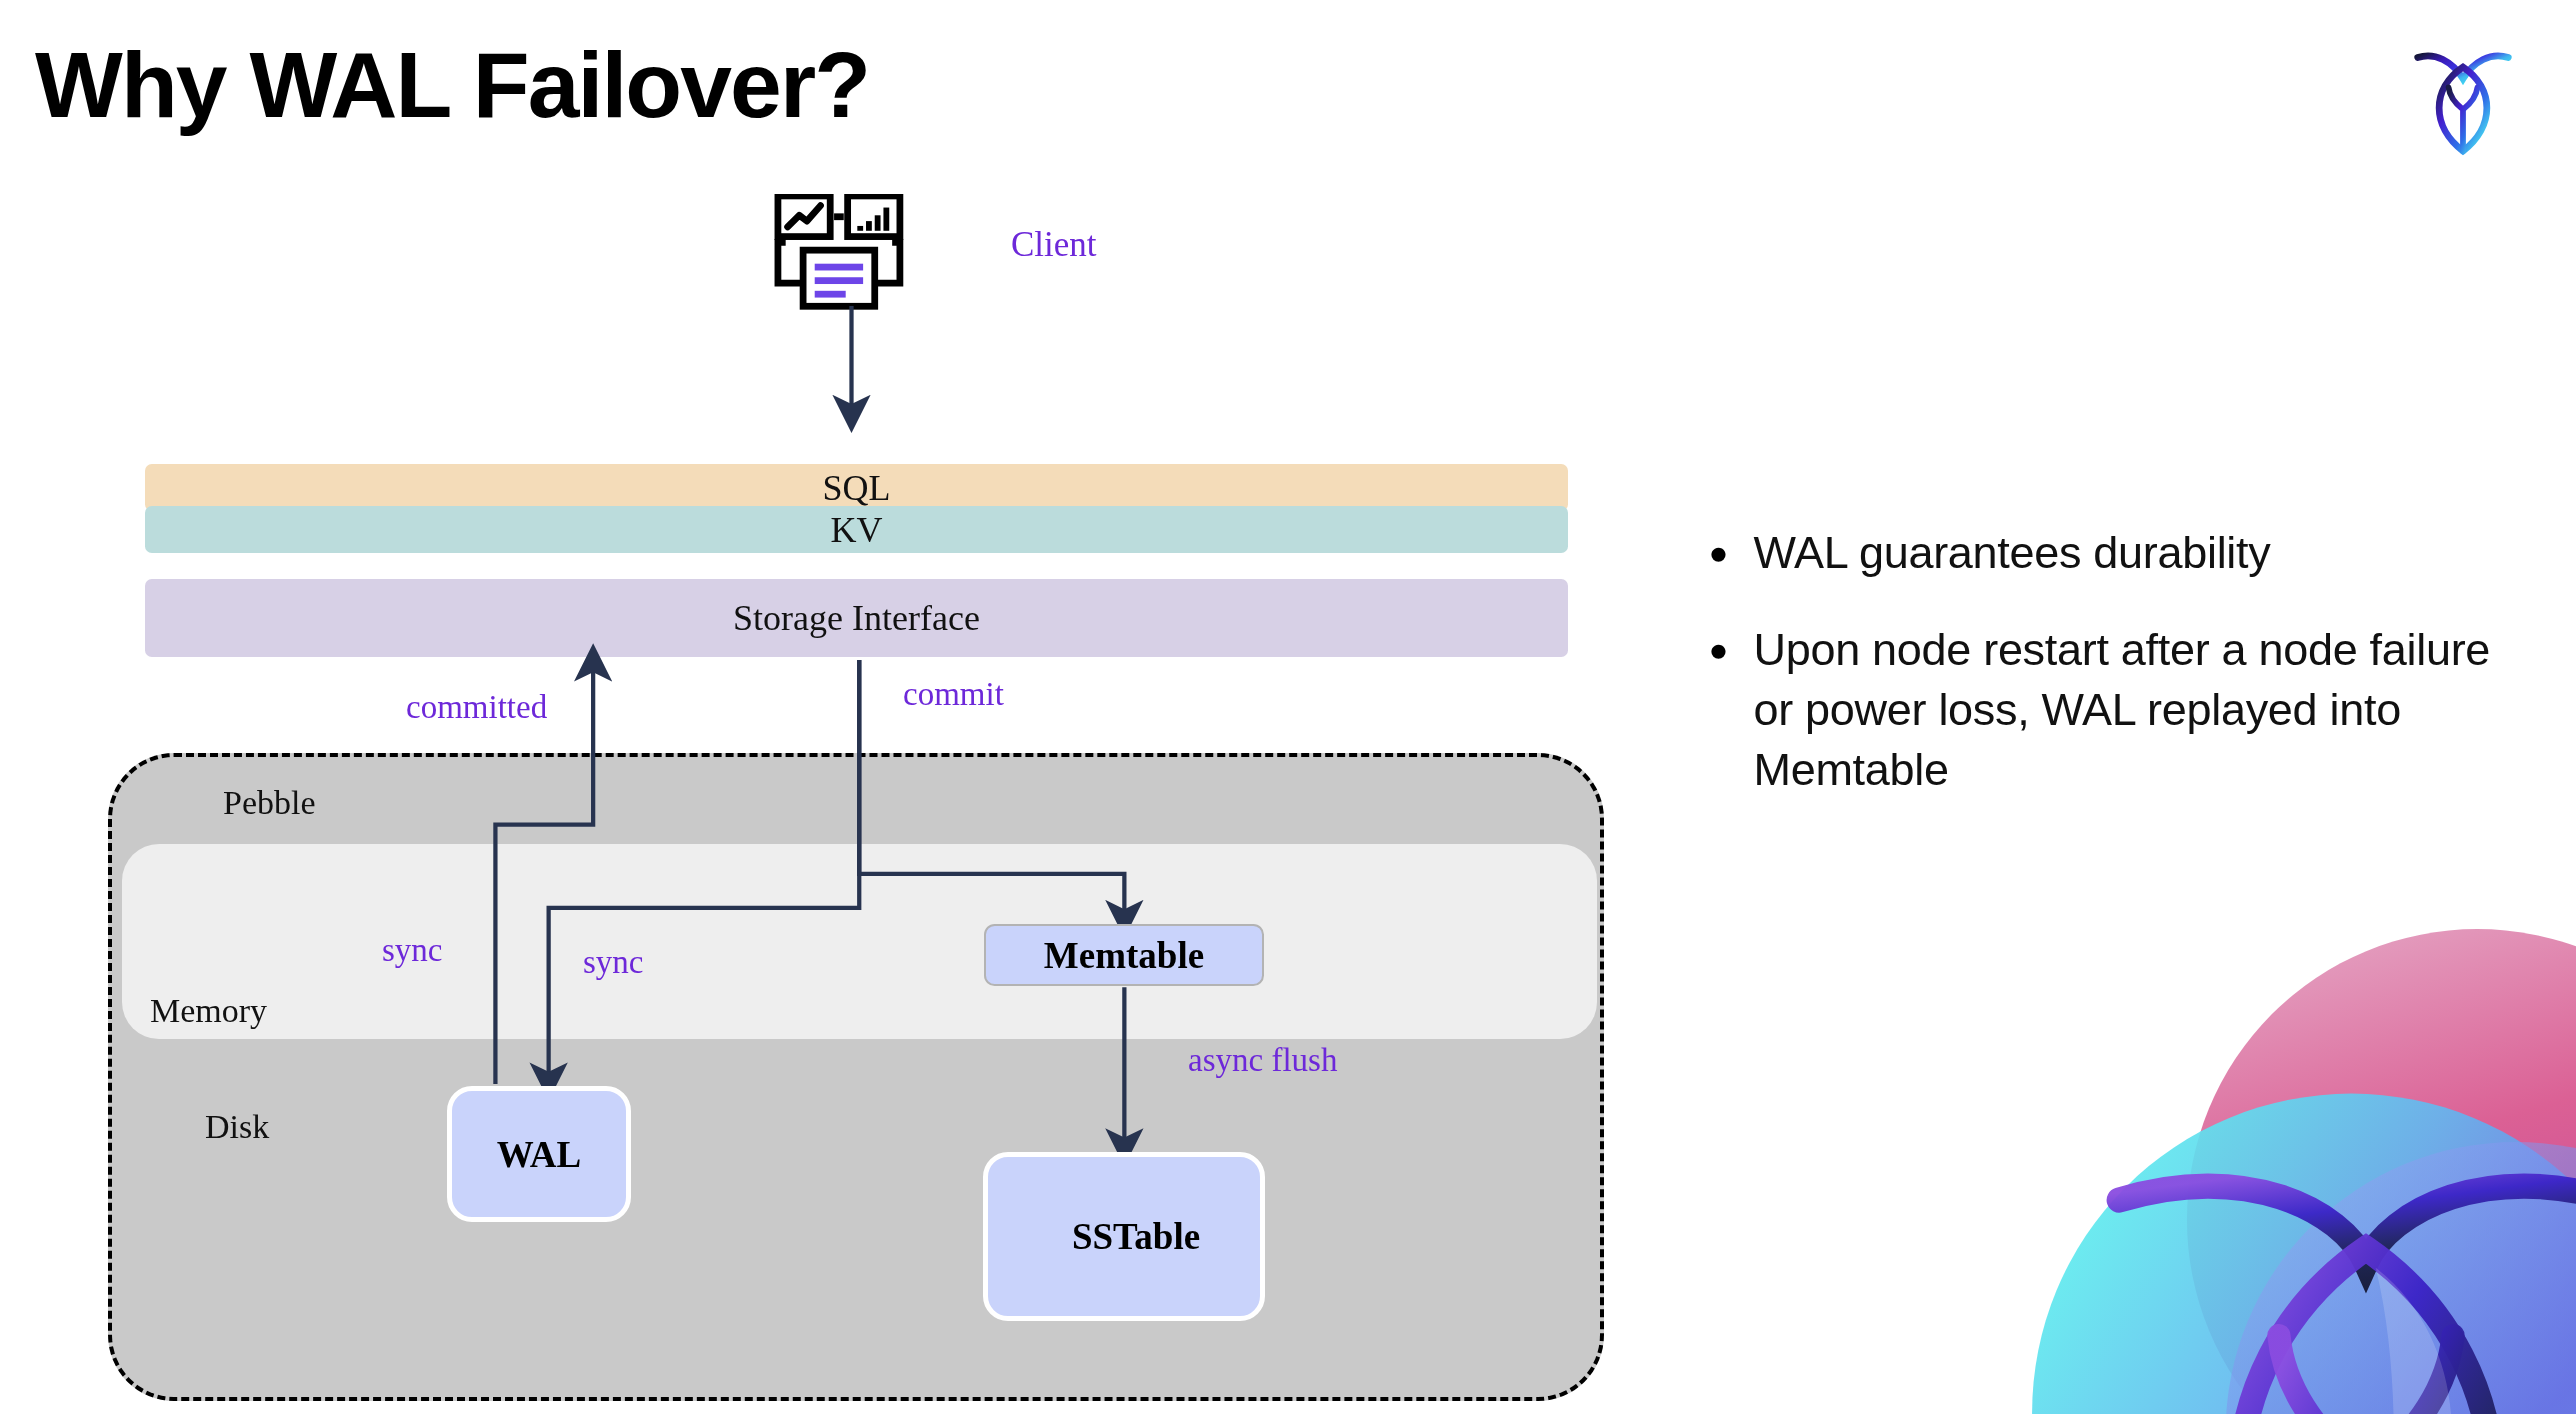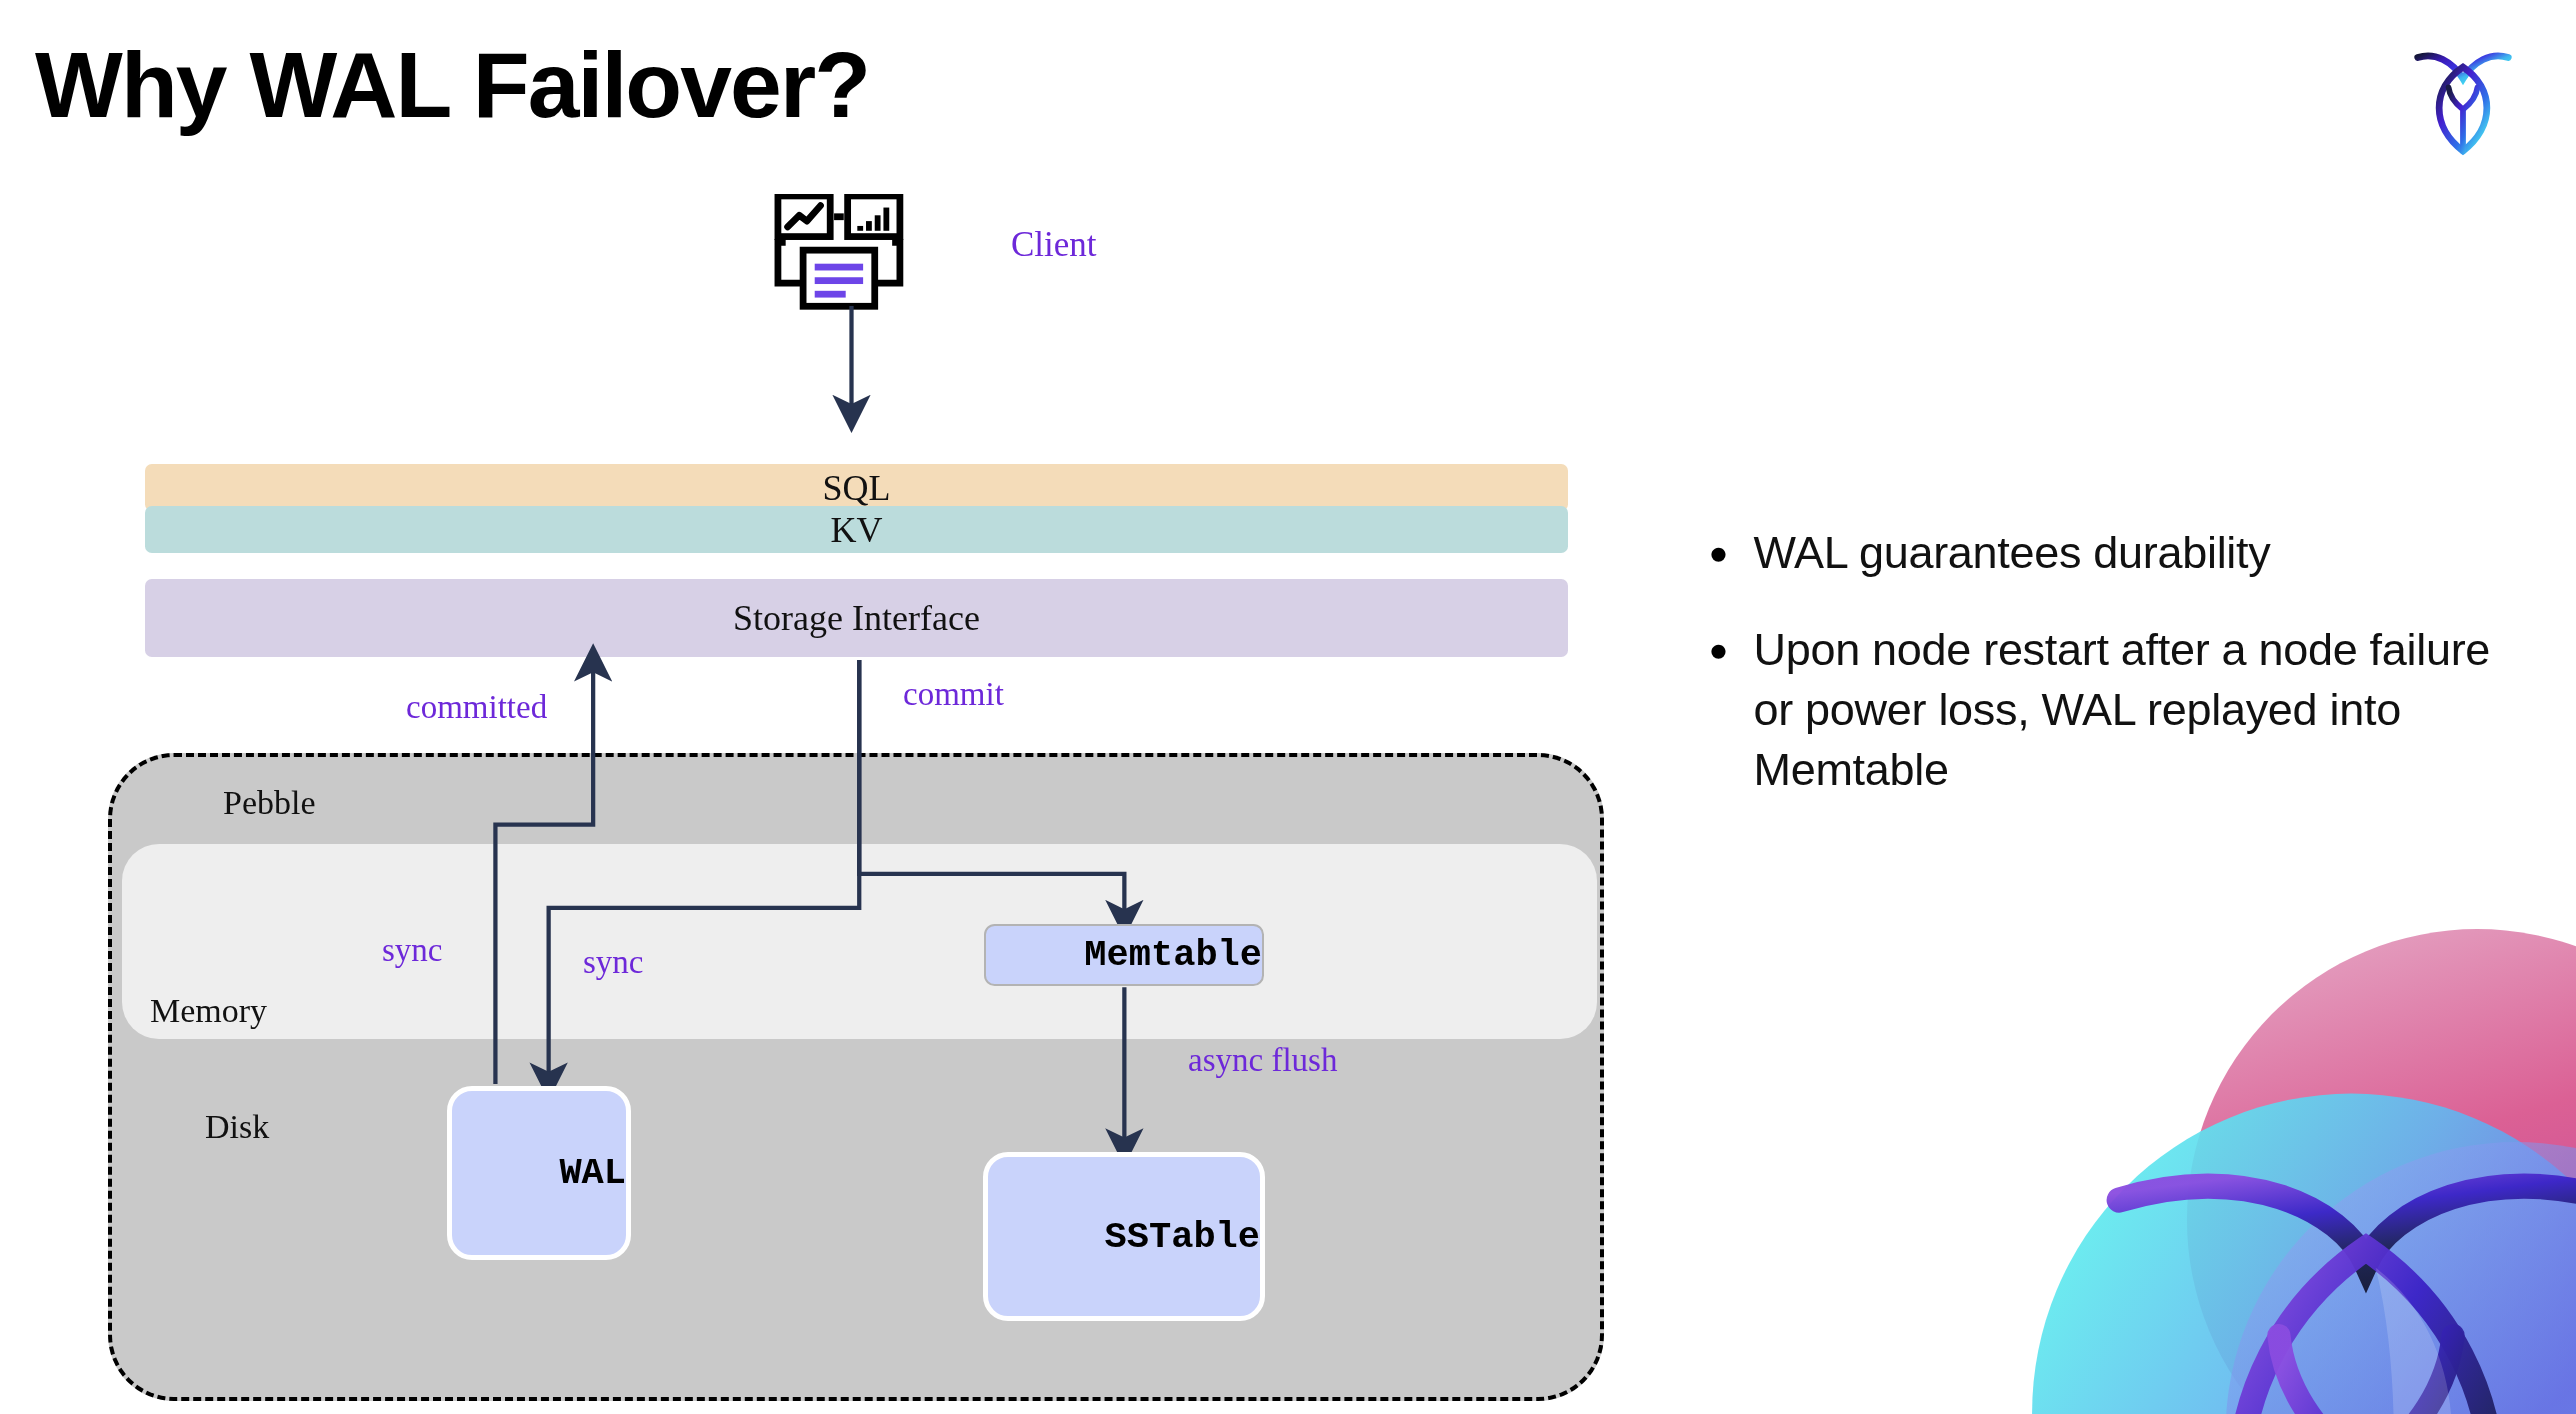--- a/index.html
+++ b/index.html
@@ -108,35 +108,35 @@
   #label-pebble { left: 223px; top: 784px; }
   #label-memory { left: 150px; top: 992px; }
   #label-disk   { left: 205px; top: 1108px; }
 
   
   .data-box {
     position: absolute;
     box-sizing: border-box;
     display: flex;
     align-items: center;
-    justify-content: flex-end;
-    font-family: Liberation Mono, monospace;
+    justify-content: center;
+    font-family: Liberation Serif, serif;
     font-weight: bold;
     font-size: 37px;
     color: #000000;
     background: #c9d3fb;
     white-space: nowrap;
   }
   #box-memtable {
     left: 984px; top: 924px; width: 280px; height: 62px;
     border: 2.9px solid #b3b3b3;
     border-radius: 10.6px;
   }
   #box-wal {
-    left: 447px; top: 1086px; width: 184px; height: 174px;
+    left: 447px; top: 1086px; width: 184px; height: 136px;
     border: 5.8px solid #ffffff;
     border-radius: 25px;
   }
   #box-sstable {
     left: 983px; top: 1152px; width: 282px; height: 169px;
     border: 5.8px solid #ffffff;
     border-radius: 25px;
     padding-left: 24px;
   }
 

